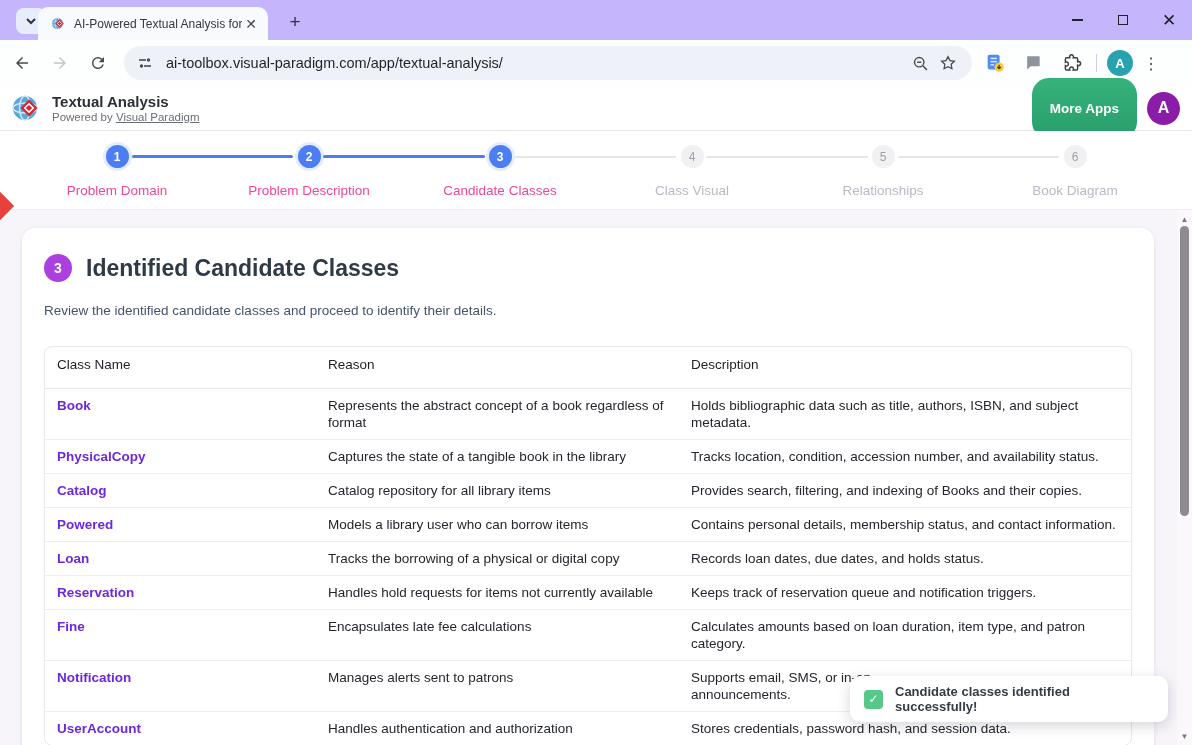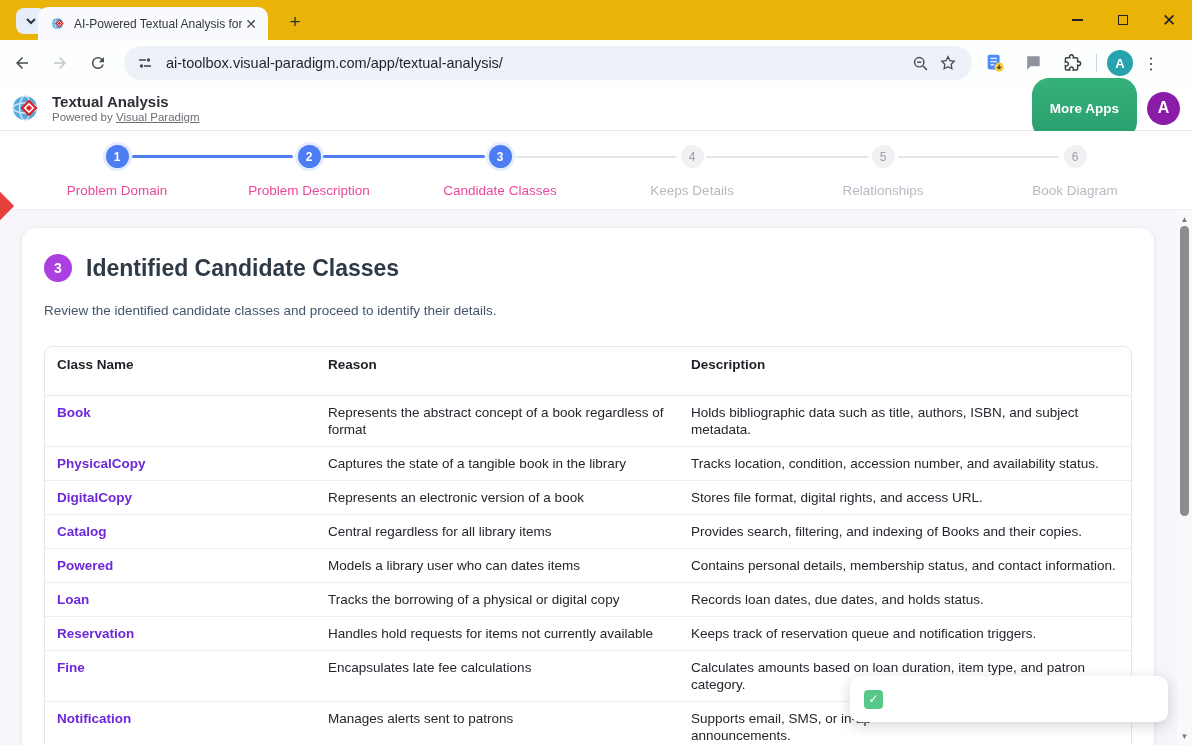--- a/index.html
+++ b/index.html
@@ -2,21 +2,21 @@
 <html><head>
 <meta charset="utf-8">
 <style>
   * { margin:0; padding:0; box-sizing:border-box; }
   html,body { background:#e9e9e9; }
   .window {
     position:relative; width:1192px; height:745px; overflow:hidden;
     font-family:"Liberation Sans", sans-serif; background:#fff;
   }
   
-  .tabstrip { position:absolute; left:0; top:0; width:1192px; height:40px; background:#eab308; }
+  .tabstrip { position:absolute; left:0; top:0; width:1192px; height:40px; background:#c4b5fd; }
   .tab-search { position:absolute; left:16px; top:8px; width:30px; height:26px; border-radius:8px;
     background:#e7eefb; display:flex; align-items:center; justify-content:center; cursor:pointer; }
   .tab-search svg { width:12px; height:12px; stroke:#30343a; stroke-width:2; fill:none; }
   .tab { position:absolute; left:38px; top:7px; width:230px; height:33px; background:#f8fafe;
     border-radius:10px 10px 0 0; display:flex; align-items:center; padding:0 8px 0 12px; }
   .tab-title { flex:1; font-size:12px; color:#35383d; white-space:nowrap; overflow:hidden; margin-left:8px; }
   .tab-close { width:18px; height:18px; border-radius:50%; display:flex; align-items:center; justify-content:center;
     color:#44474c; font-size:14px; line-height:1; cursor:pointer; }
   .newtab { position:absolute; left:282px; top:9px; width:26px; height:26px; border-radius:50%;
     display:flex; align-items:center; justify-content:center; color:#30343a; font-size:19px; font-weight:400; cursor:pointer; }
@@ -72,21 +72,21 @@
   .card { position:absolute; left:22px; top:18px; width:1132px; height:600px; background:#fff;
     border-radius:14px; box-shadow:0 1px 4px rgba(40,40,60,.10); padding:26px 22px 0 22px; }
   .card-head { display:flex; align-items:center; gap:14px; }
   .badge-purple { width:28px; height:28px; border-radius:50%; background:#ab3fe0; color:#fff; font-size:14px;
     font-weight:700; display:flex; align-items:center; justify-content:center; }
   .card-title { font-size:23px; font-weight:700; color:#2e3a46; }
   .card-sub { margin-top:21px; font-size:13.5px; color:#44546b; }
   
   table.classes { margin-top:28px; width:100%; border-collapse:separate; border-spacing:0; border:1px solid #e5e7eb;
     border-radius:8px; font-size:13.5px; color:#23272d; }
-  table.classes th { text-align:left; font-weight:700; color:#1d2025; padding:10px 12px 23px 12px; border-bottom:1px solid #e5e7eb; }
+  table.classes th { text-align:left; font-weight:400; color:#1d2025; padding:10px 12px 16px 12px; border-bottom:1px solid #e5e7eb; }
   table.classes td { padding:8px 12px; border-bottom:1px solid #eceef1; vertical-align:top; line-height:17px; }
   table.classes tr:last-child td { border-bottom:none; }
   table.classes th:nth-child(1), table.classes td:nth-child(1) { width:271px; }
   table.classes th:nth-child(2), table.classes td:nth-child(2) { width:363px; }
   td.cn { font-weight:700; color:#6d28d9; }
   td.desc { white-space:pre-line; }
   
   .toast { position:absolute; right:24px; top:676px; width:318px; height:46px; background:#fff; border-radius:10px;
     box-shadow:0 4px 14px rgba(30,30,50,.18); display:flex; align-items:center; padding:0 14px; z-index:5; }
   .toast-check { width:19px; height:19px; border-radius:4px; background:#56c888; color:#fff; font-size:12px;
@@ -231,21 +231,21 @@
     <div class="step done" style="left:214px;">
       <div class="step-circle">2</div>
       <div class="step-label">Problem Description</div>
     </div>
     <div class="step done" style="left:405px;">
       <div class="step-circle">3</div>
       <div class="step-label">Candidate Classes</div>
     </div>
     <div class="step todo" style="left:597px;">
       <div class="step-circle">4</div>
-      <div class="step-label">Keeps Details</div>
+      <div class="step-label">Class Visual</div>
     </div>
     <div class="step todo" style="left:788px;">
       <div class="step-circle">5</div>
       <div class="step-label">Relationships</div>
     </div>
     <div class="step todo" style="left:980px;">
       <div class="step-circle">6</div>
       <div class="step-label">Book Diagram</div>
     </div>
   </div>
@@ -272,32 +272,27 @@
             <td class="cn">Book</td>
             <td>Represents the abstract concept of a book regardless of format</td>
             <td class="desc">Holds bibliographic data such as title, authors, ISBN, and subject metadata.</td>
           </tr>
           <tr>
             <td class="cn">PhysicalCopy</td>
             <td>Captures the state of a tangible book in the library</td>
             <td class="desc">Tracks location, condition, accession number, and availability status.</td>
           </tr>
           <tr>
-            <td class="cn">DigitalCopy</td>
-            <td>Represents an electronic version of a book</td>
-            <td class="desc">Stores file format, digital rights, and access URL.</td>
-          </tr>
-          <tr>
             <td class="cn">Catalog</td>
-            <td>Central regardless for all library items</td>
+            <td>Catalog repository for all library items</td>
             <td class="desc">Provides search, filtering, and indexing of Books and their copies.</td>
           </tr>
           <tr>
             <td class="cn">Powered</td>
-            <td>Models a library user who can dates items</td>
+            <td>Models a library user who can borrow items</td>
             <td class="desc">Contains personal details, membership status, and contact information.</td>
           </tr>
           <tr>
             <td class="cn">Loan</td>
             <td>Tracks the borrowing of a physical or digital copy</td>
             <td class="desc">Records loan dates, due dates, and holds status.</td>
           </tr>
           <tr>
             <td class="cn">Reservation</td>
             <td>Handles hold requests for items not currently available</td>
@@ -319,20 +314,21 @@
             <td>Handles authentication and authorization</td>
             <td class="desc">Stores credentials, password hash, and session data.</td>
           </tr>
         </tbody>
       </table>
     </div>
   </div>
 
   <div class="toast">
     <div class="toast-check">✓</div>
+    <div class="toast-msg">Candidate classes identified successfully!</div>
   </div>
 
   <div class="scrollbar">
     <div class="sb-arrow sb-up">▲</div>
     <div class="sb-thumb"></div>
     <div class="sb-arrow sb-down">▼</div>
   </div>
 
 </div>
 

